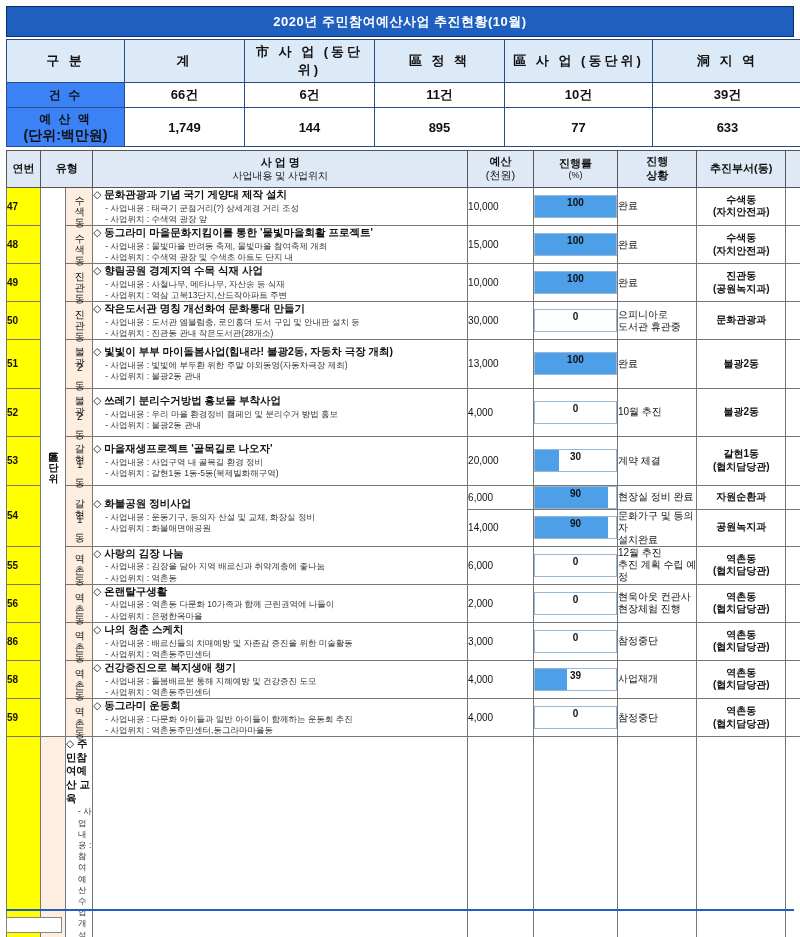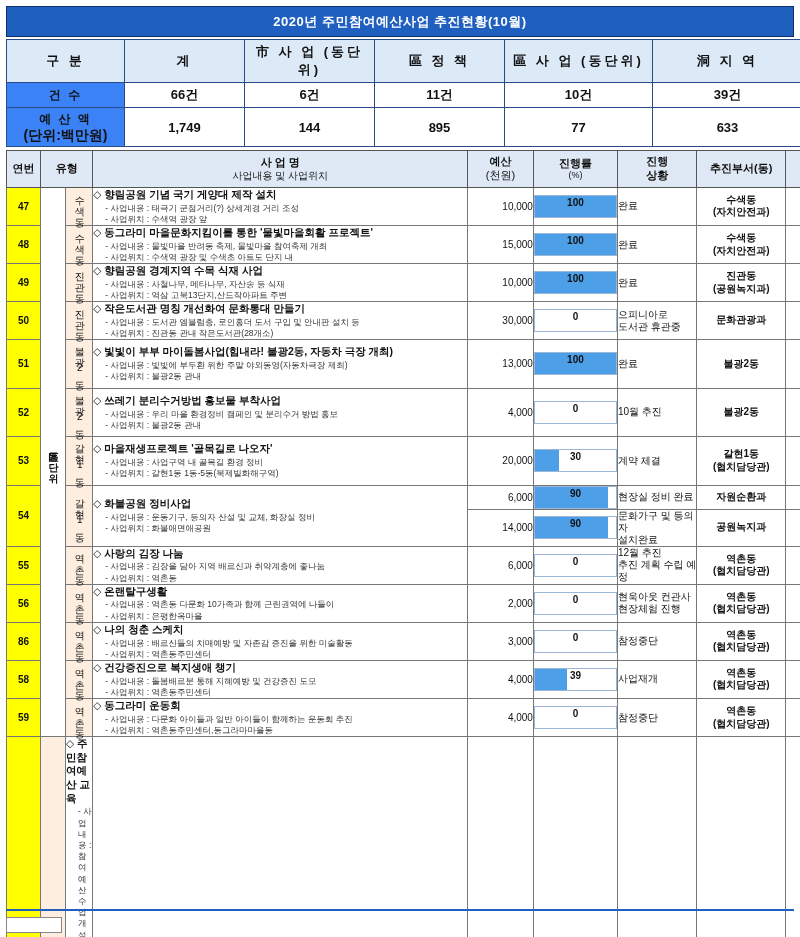--- a/index.html
+++ b/index.html
@@ -48,25 +48,25 @@
     font-weight:bold;
     padding:4px 1px;
     line-height:1.25;
   }
   .main td{
     border:1px solid #777;
     font-size:10px;
     vertical-align:middle;
     padding:0;
   }
-  .c-no{background:#ffff00;text-align:center;font-weight:bold;font-size:12px;width:30px;}
+  .c-no{background:#ffff00;font-weight:bold;font-size:12px;width:30px;}
   .c-grp{background:#ffffff;text-align:center;font-weight:bold;font-size:12px;width:22px;letter-spacing:1px;}
   .c-type{background:#fdeee0;text-align:center;font-size:8px;width:24px;line-height:1.05;letter-spacing:0;}
   .c-name{width:330px;padding:3px 4px 3px 6px;}
-  .c-bud{text-align:right;width:58px;font-size:11px;}
+  .c-bud{text-align:left;width:58px;font-size:11px;}
   .c-prog{width:74px;padding:2px 4px;}
   .c-stat{text-align:left;width:70px;font-size:8px;line-height:1.2;}
   .c-dept{text-align:center;width:78px;font-size:10px;line-height:1.25;font-weight:bold;}
   .c-tail{width:14px;border-left:1px solid #777;background:#ffffff;}
 
   .vert{
     writing-mode:vertical-rl;
     text-orientation:upright;
     letter-spacing:1px;
     display:inline-block;
@@ -187,21 +187,21 @@
         <th>추진부서(동)</th>
         <th></th>
       </tr>
     </thead>
     <tbody id="rows-body">
         <tr>
           <td class="c-no">47</td>
           <td class="c-grp" rowspan="14"><span class="vert">區동단위</span></td>
           <td class="c-type"><span class="vert">수색동</span></td>
           <td class="c-name">
-            <div class="sname">◇ 향림공원 기념 국기 게양대 제작 설치</div>
+            <div class="sname">◇ 문화관광과 기념 국기 게양대 제작 설치</div>
             <div class="sdesc">- 사업내용 : 태극기 군점거리(?) 상세계경 거리 조성<br>- 사업위치 : 수색역 광장 앞</div>
           </td>
           <td class="c-bud"><span>10,000</span></td>
           <td class="c-prog">
             <div class="bar-wrap">
               <div class="bar-fill" style="width: 100%; background: rgb(77, 159, 232);"></div>
               <div class="bar-txt">100</div>
             </div>
           </td>
           <td class="c-stat">완료</td>

